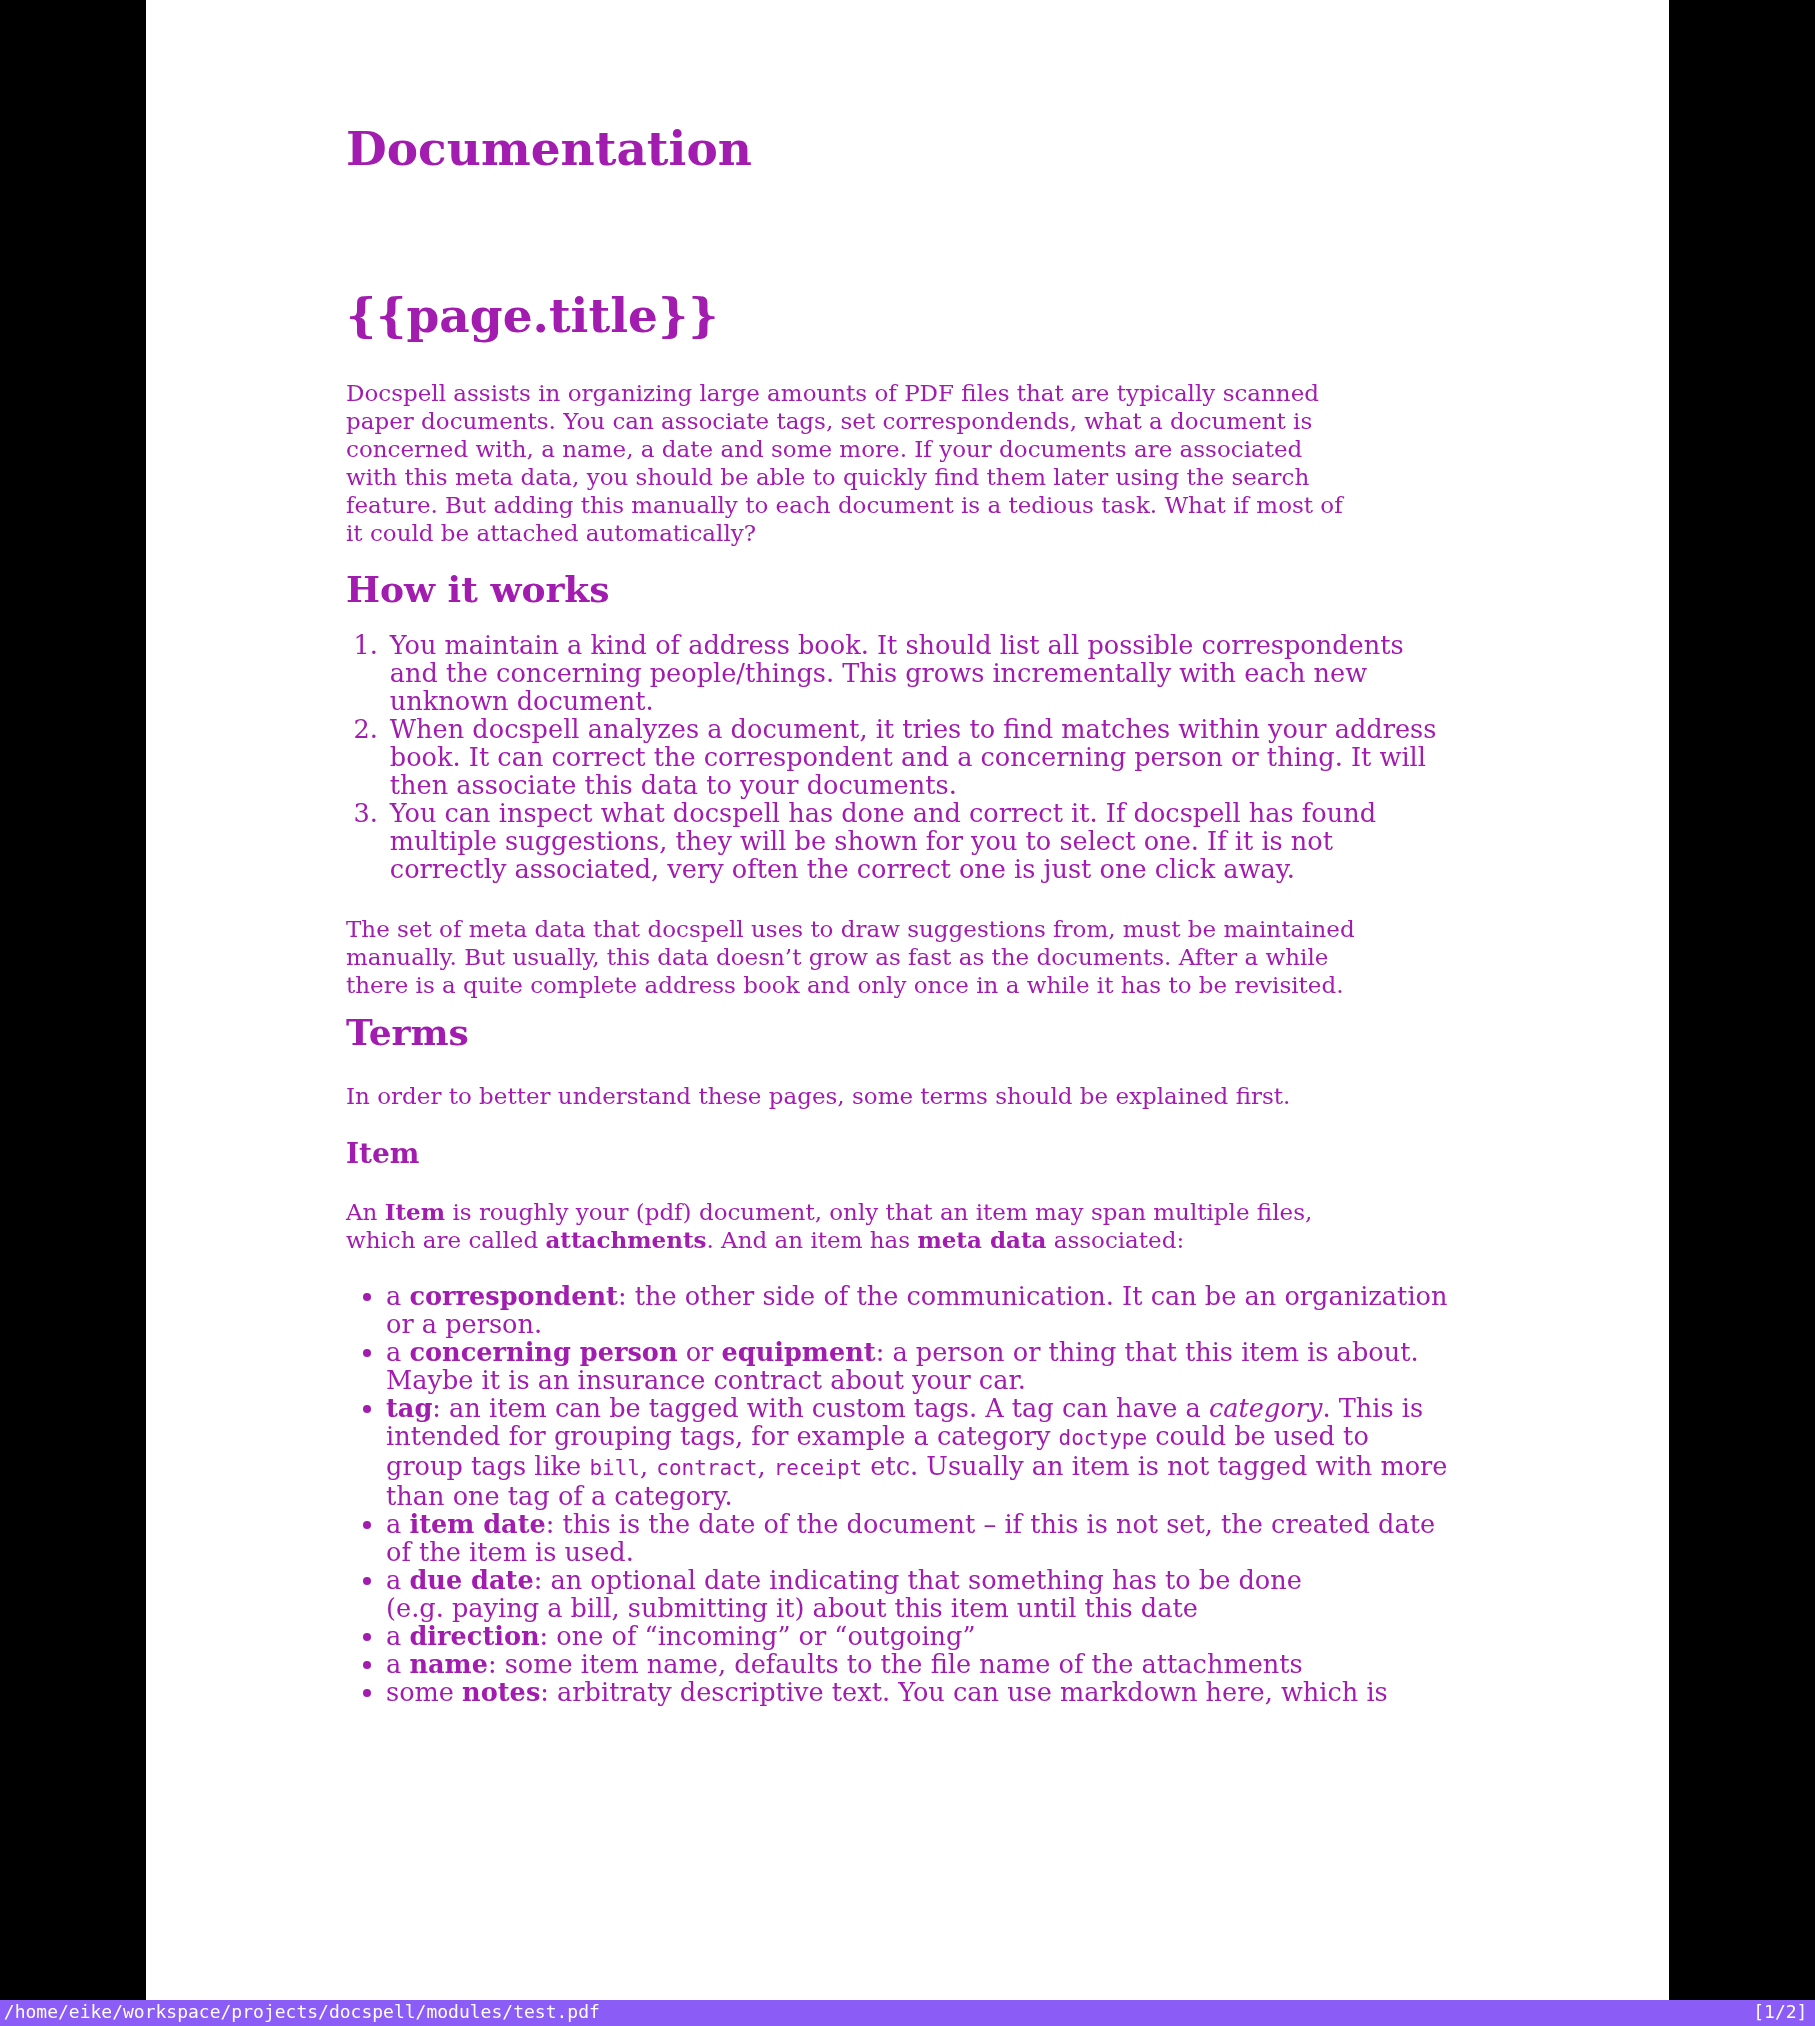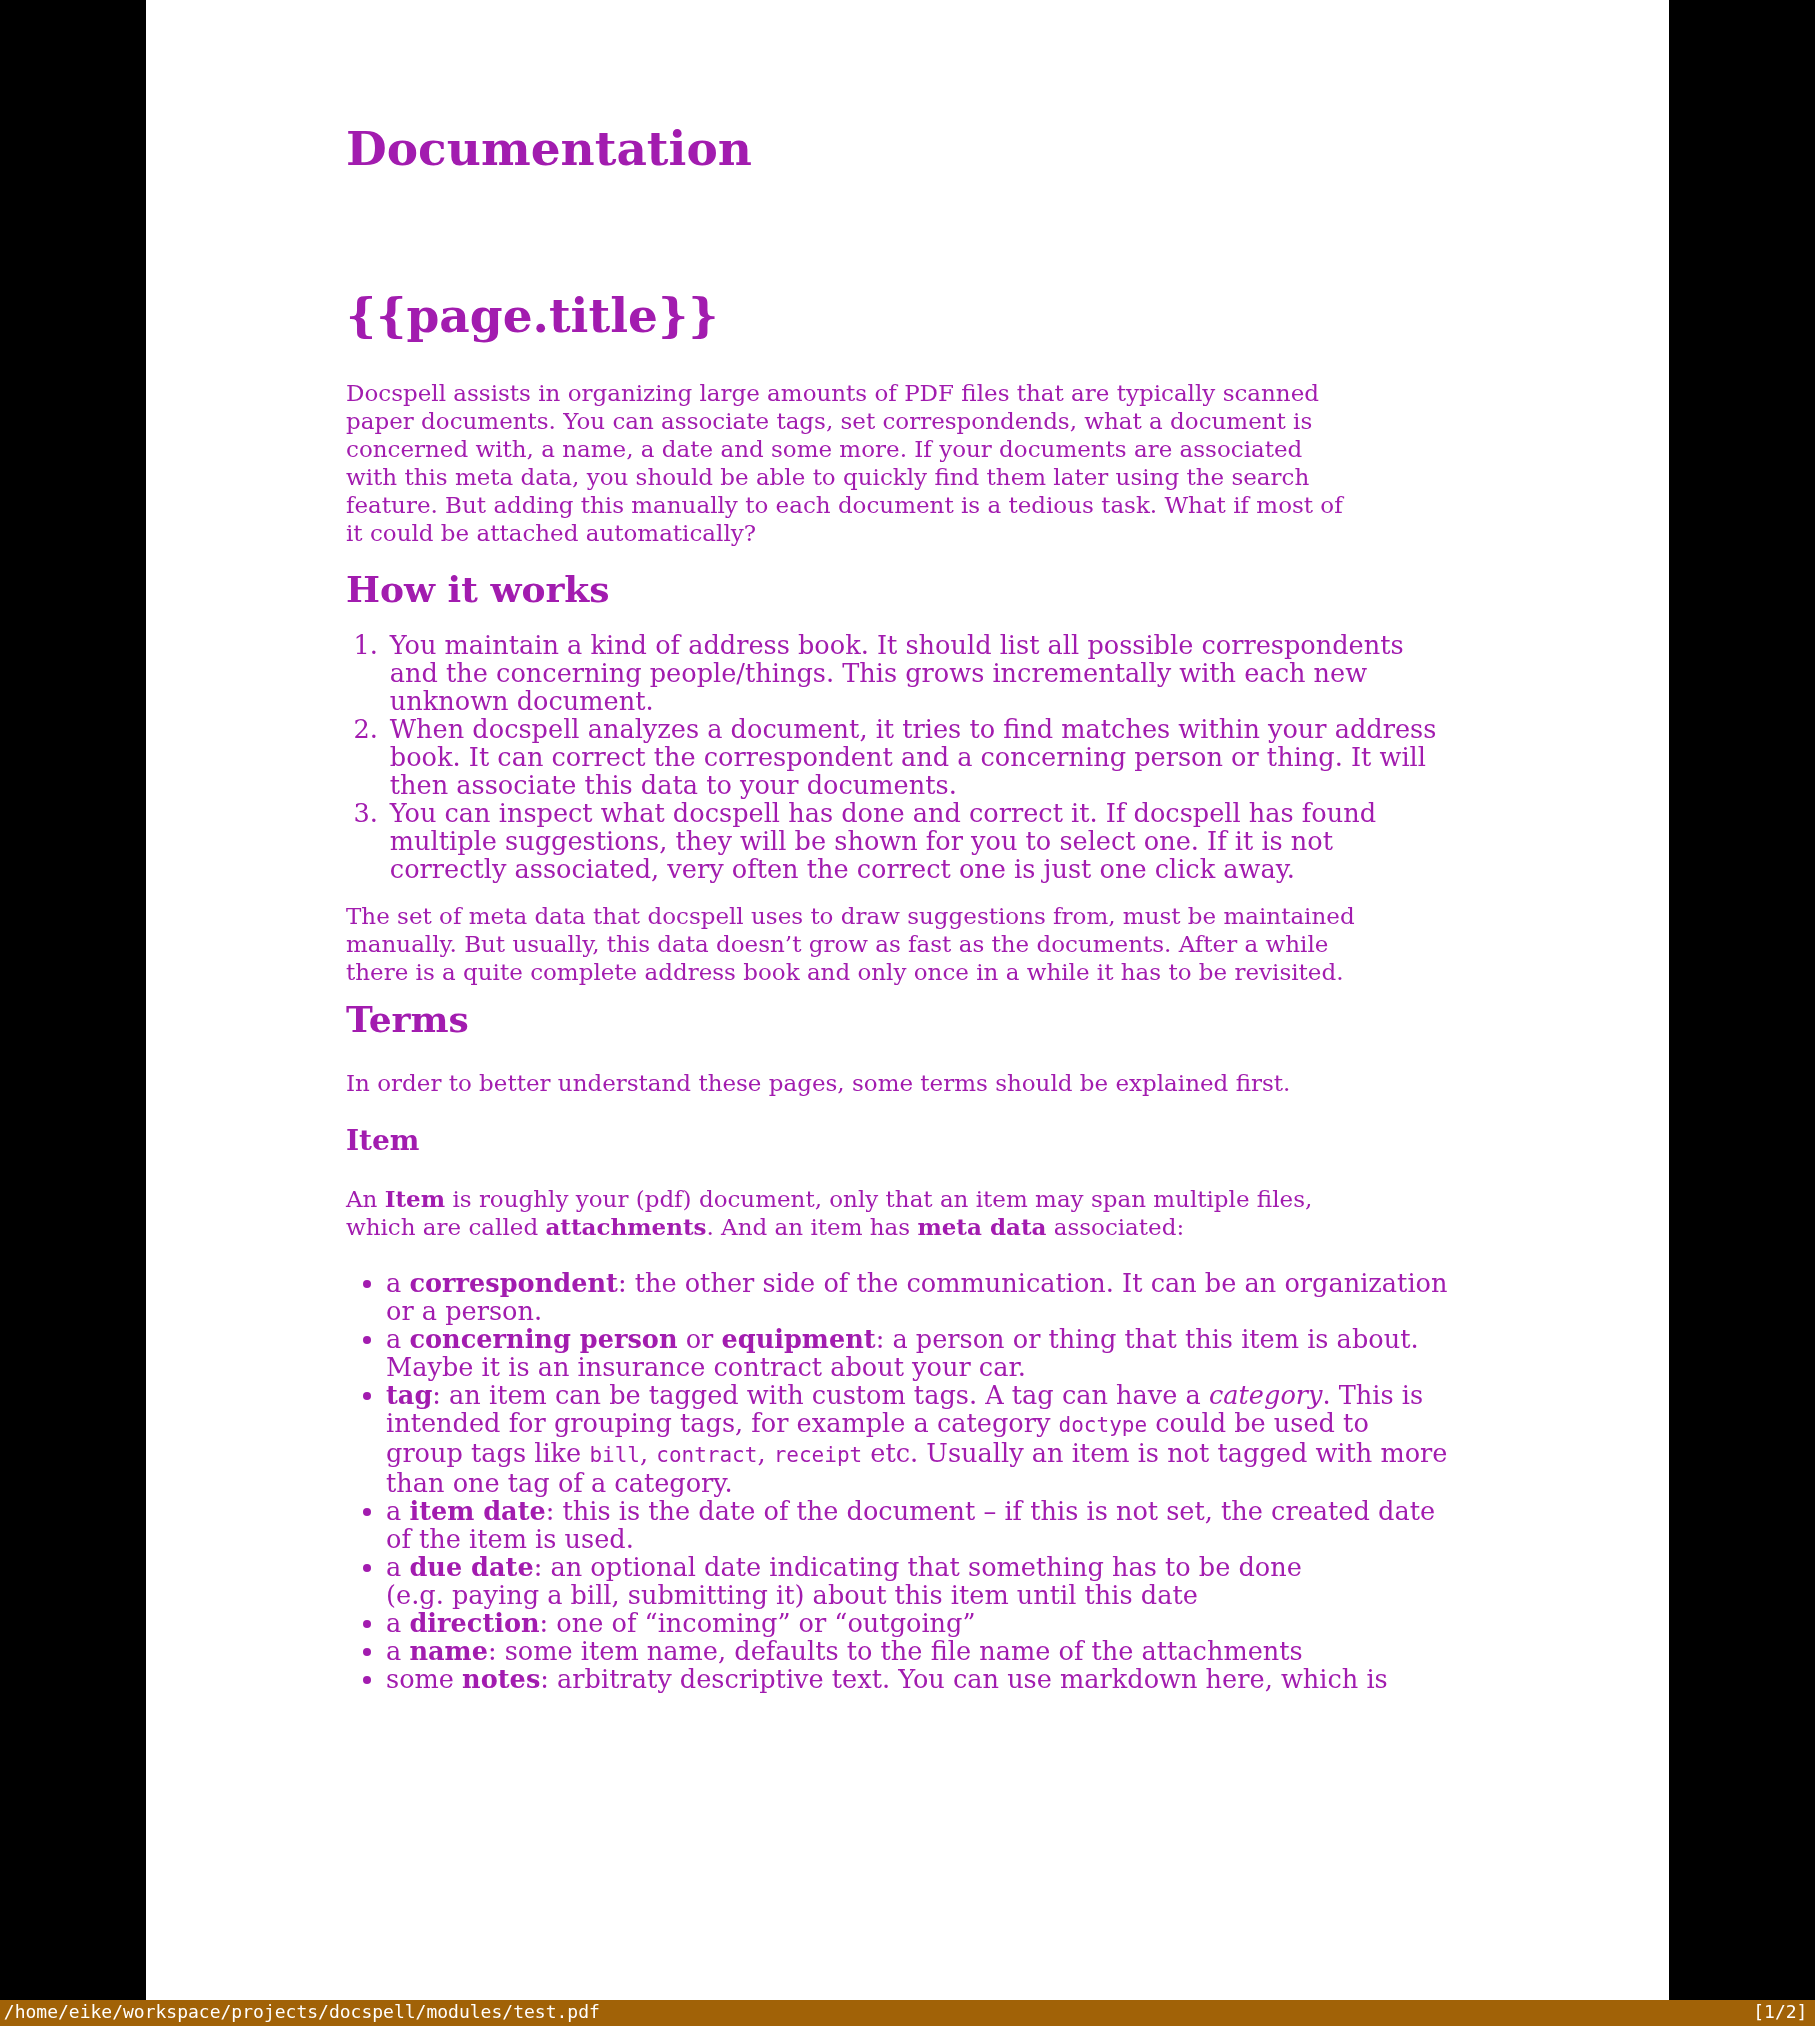--- a/index.html
+++ b/index.html
@@ -31,21 +31,21 @@
   }
   ol li, ul li { white-space:pre-line; }
   ol li { padding-left:3.8px; }
   .run-b { font-weight:bold; }
   .run-i { font-style:italic; }
   .run-c { font-family:"DejaVu Sans Mono", monospace; font-size:21px; }
   .statusbar {
     position:absolute;
     left:0; bottom:0;
     width:1815px; height:26.5px;
-    background:#a16207;
+    background:#8b5cf6;
     color:#ffffff;
     font-family:"DejaVu Sans Mono", monospace;
     font-size:18px;
     display:flex;
     justify-content:space-between;
     align-items:center;
     padding:0 7.6px 1.9px 3.8px;
   }
 </style>
 </head>
@@ -73,21 +73,21 @@
 and the concerning people/things. This grows incrementally with each new
 unknown document.</li>
       <li>When docspell analyzes a document, it tries to find matches within your address
 book. It can correct the correspondent and a concerning person or thing. It will
 then associate this data to your documents.</li>
       <li>You can inspect what docspell has done and correct it. If docspell has found
 multiple suggestions, they will be shown for you to select one. If it is not
 correctly associated, very often the correct one is just one click away.</li>
     </ol>
 
-    <p style="margin-top:19px;">The set of meta data that docspell uses to draw suggestions from, must be maintained
+    <p style="margin-top:32px;">The set of meta data that docspell uses to draw suggestions from, must be maintained
 manually. But usually, this data doesn’t grow as fast as the documents. After a while
 there is a quite complete address book and only once in a while it has to be revisited.</p>
 
     <h2 style="margin-top:12px;">Terms</h2>
 
     <p style="margin-top:29px;">In order to better understand these pages, some terms should be explained first.</p>
 
     <h3 style="margin-top:27.4px;">Item</h3>
 
     <p style="margin-top:27.4px;"><span>An </span><span class="run-b">Item</span><span> is roughly your (pdf) document, only that an item may span multiple files,

